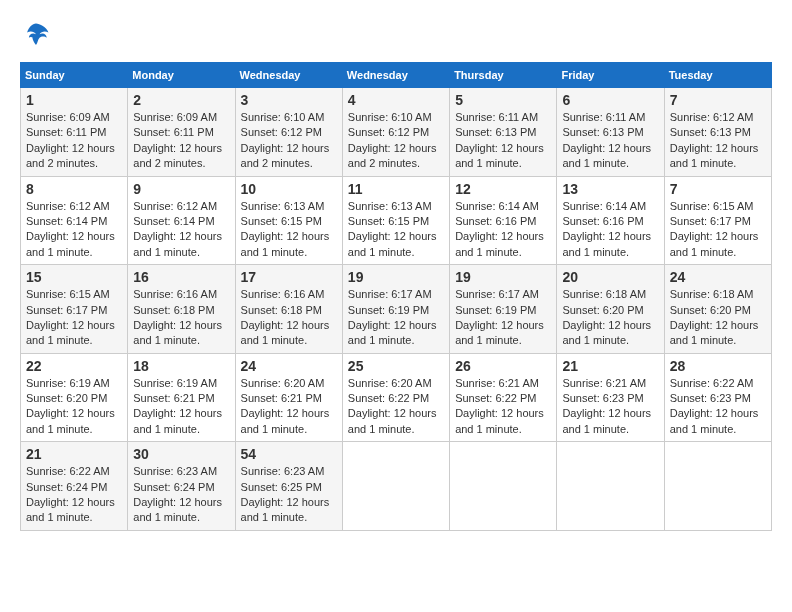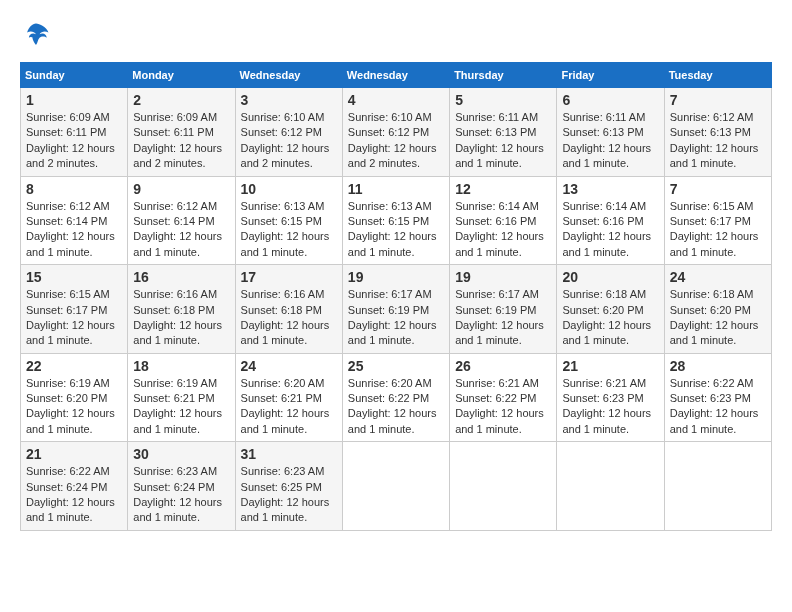--- a/index.html
+++ b/index.html
@@ -360,21 +360,21 @@
       </td>
         <td>
         <span class="day-num">30</span>
         <div class="day-info">
           <span>Sunrise: 6:23 AM</span><br>
           <span>Sunset: 6:24 PM</span><br>
           <span>Daylight: 12 hours and 1 minute.</span>
         </div>
       </td>
         <td>
-        <span class="day-num">31</span>
+        <span class="day-num">54</span>
         <div class="day-info">
           <span>Sunrise: 6:23 AM</span><br>
           <span>Sunset: 6:25 PM</span><br>
           <span>Daylight: 12 hours and 1 minute.</span>
         </div>
       </td>
         <td class="empty"></td>
         <td class="empty"></td>
         <td class="empty"></td>
         <td class="empty"></td>

